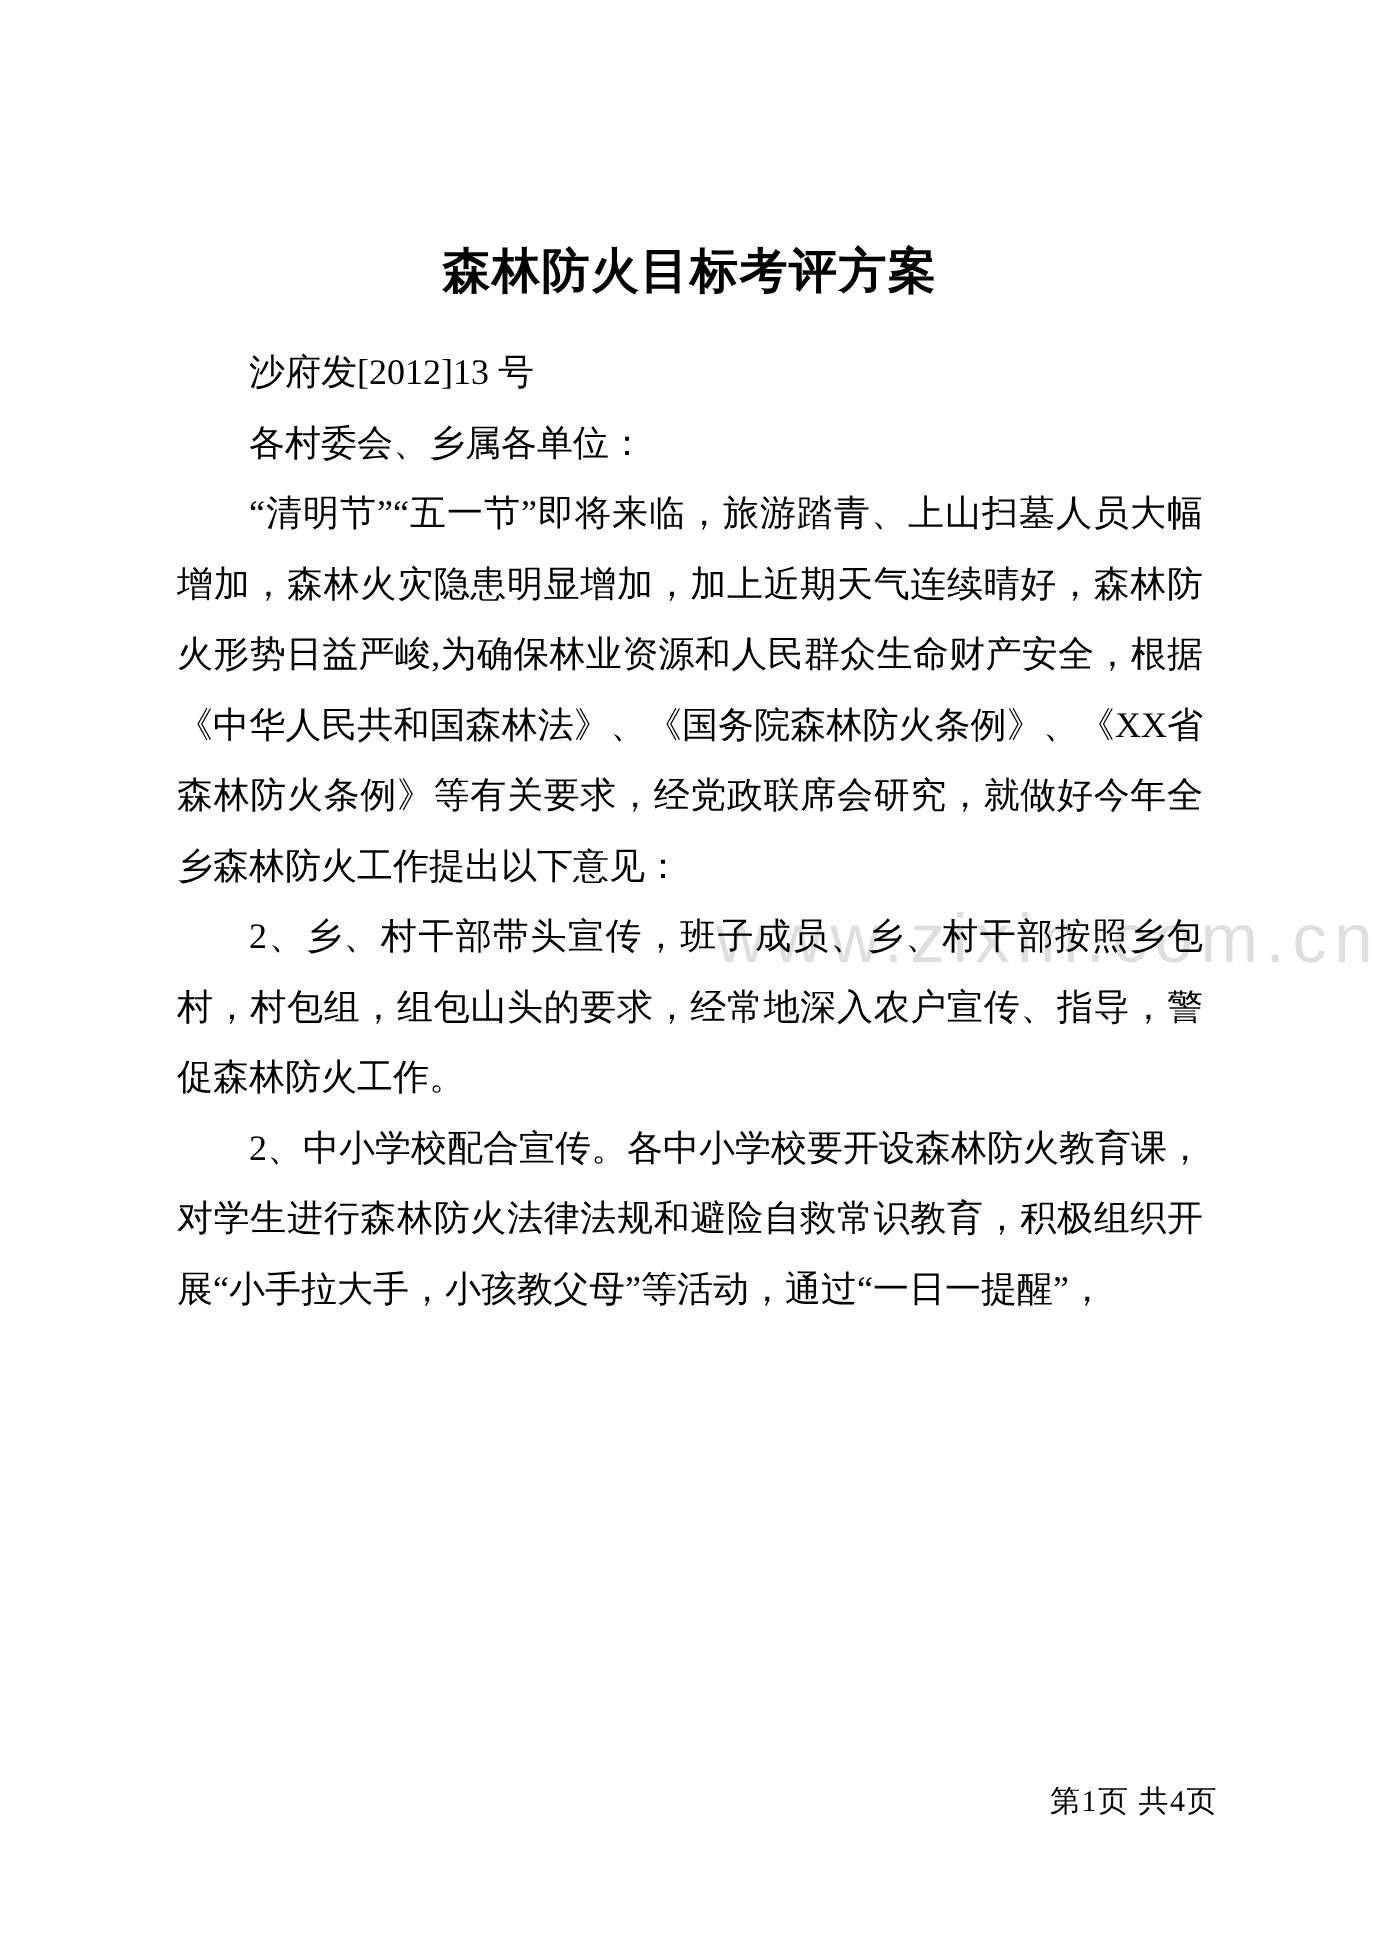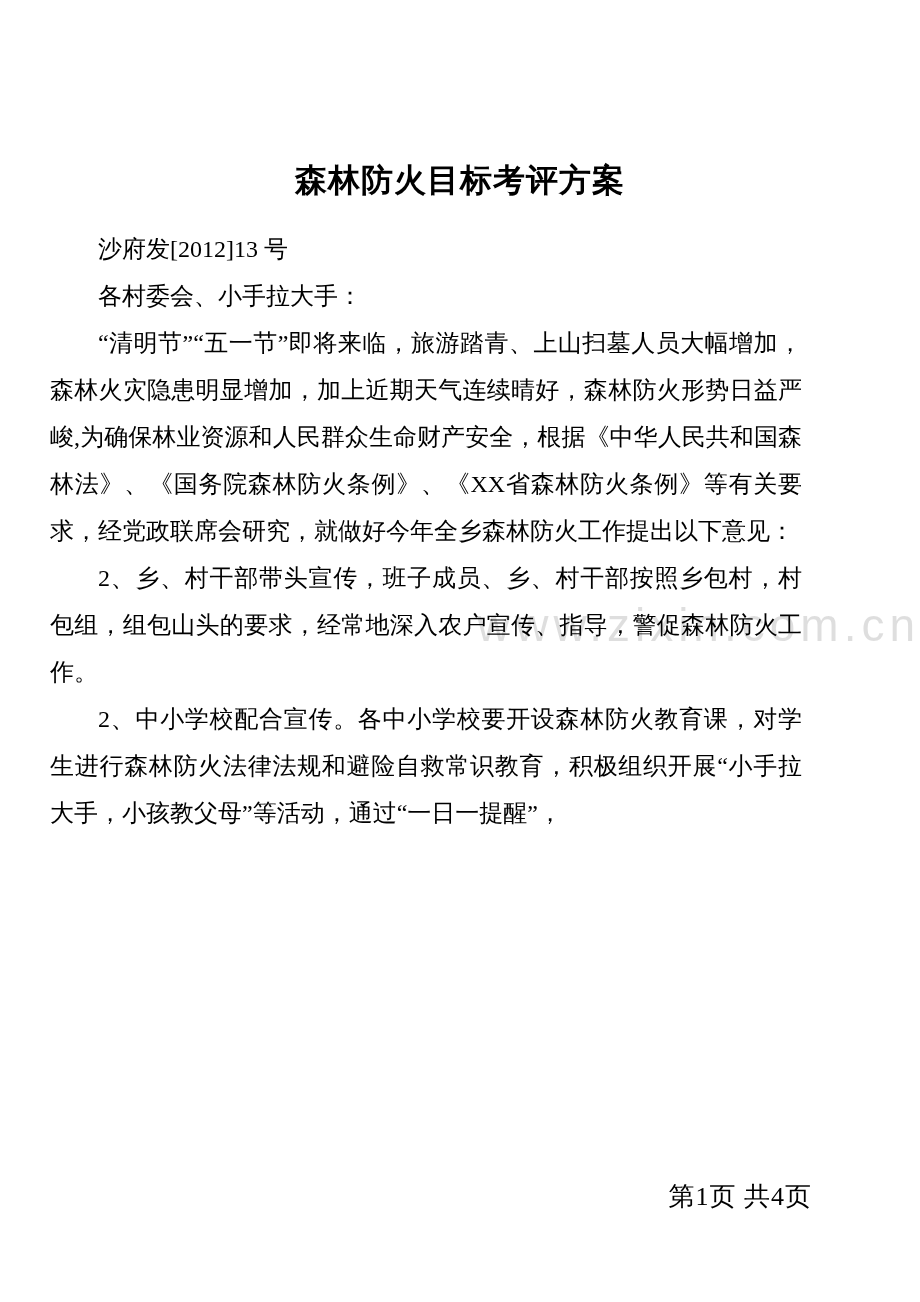--- a/index.html
+++ b/index.html
@@ -22,21 +22,21 @@
     padding-top: 160px;
     text-align: center;
     font-size: 32px;
     font-weight: bold;
     letter-spacing: 1px;
     line-height: 40px;
   }
   .doc-body {
     position: relative;
     z-index: 2;
-    padding: 26px 118px 0 50px;
+    padding: 26px 118px 0 118px;
     font-size: 24px;
     line-height: 47px;
     text-align: justify;
     text-justify: inter-character;
   }
   .doc-body p {
     margin: 0;
     text-indent: 2em;
     word-break: break-all;
   }
@@ -52,37 +52,37 @@
     letter-spacing: 5px;
     color: rgba(0, 0, 0, 0.13);
     pointer-events: none;
     user-select: none;
   }
   .page-footer {
     position: absolute;
     z-index: 2;
     bottom: 88px;
     right: 108px;
-    font-size: 26px;
+    font-size: 20px;
     letter-spacing: 1px;
     color: #000000;
   }
 </style>
 </head>
 <body>
 
 <div class="page">
 
   <h1 class="doc-title">森林防火目标考评方案</h1>
 
   <div class="watermark">www.zixin.com.cn</div>
 
   <div class="doc-body">
     <p>沙府发[2012]13 号</p>
-    <p>各村委会、小手拉大手：</p>
+    <p>各村委会、乡属各单位：</p>
     <p>“清明节”“五一节”即将来临，旅游踏青、上山扫墓人员大幅增加，森林火灾隐患明显增加，加上近期天气连续晴好，森林防火形势日益严峻,为确保林业资源和人民群众生命财产安全，根据《中华人民共和国森林法》、《国务院森林防火条例》、《XX省森林防火条例》等有关要求，经党政联席会研究，就做好今年全乡森林防火工作提出以下意见：</p>
     <p>2、乡、村干部带头宣传，班子成员、乡、村干部按照乡包村，村包组，组包山头的要求，经常地深入农户宣传、指导，警促森林防火工作。</p>
     <p>2、中小学校配合宣传。各中小学校要开设森林防火教育课，对学生进行森林防火法律法规和避险自救常识教育，积极组织开展“小手拉大手，小孩教父母”等活动，通过“一日一提醒”，</p>
   </div>
 
   <div class="page-footer">
     <span>第1页 共4页</span>
   </div>
 
 </div>

